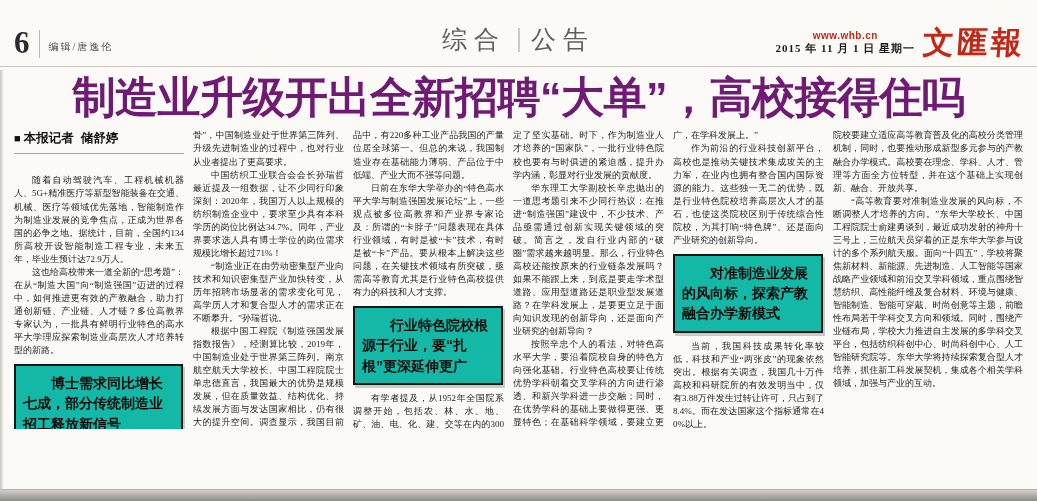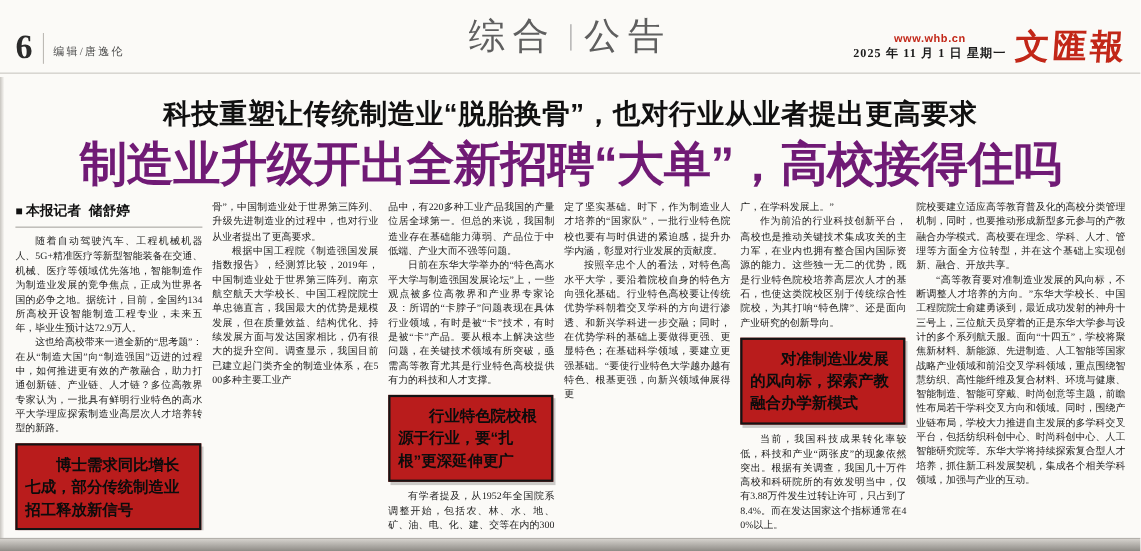--- a/index.html
+++ b/index.html
@@ -10,21 +10,21 @@
   }
   
   .hdr { position:relative; height:52px; padding:10px 16px 0 14px; }
   .hleft { position:absolute; left:14px; bottom:4px; display:flex; align-items:flex-end; gap:9px; }
   .pagenum { font-size:31px; font-weight:bold; line-height:1; color:#2b2b2b; }
   .hvrule { width:1px; height:28px; background:#bdbab5; }
   .editor { font-size:10px; font-weight:normal; color:#4a4a4a; padding-bottom:4px; letter-spacing:2px; }
   .hcenter {
     position:absolute; left:50%; transform:translateX(-50%); bottom:6px;
     display:flex; align-items:center; gap:12px;
-    font-size:33px; color:#5f5f5f; letter-spacing:7px;
+    font-size:25px; color:#5f5f5f; letter-spacing:7px;
     font-family:"Liberation Sans", sans-serif;
   }
   .sec-div { width:1px; height:24px; background:#9a9a9a; }
   .hright { position:absolute; right:12px; bottom:4px; display:flex; align-items:flex-end; gap:8px; }
   .dateblock { text-align:center; padding-bottom:2px; }
   .site { font-size:10px; font-weight:bold; color:#c22718; font-family:"Liberation Sans", sans-serif; letter-spacing:0.5px; }
   .date { font-size:11px; font-weight:bold; color:#1a1a1a; letter-spacing:1px; }
   .logo {
     font-size:31px; line-height:1; font-weight:900; color:#c22718;
     letter-spacing:3px; transform:skewX(-4deg); font-family:"Liberation Serif", serif;
@@ -46,27 +46,27 @@
   .col { flex:1 1 0; min-width:0; }
   .col-1 { flex:0 0 170px; }
   .col-6 { flex:0 0 190px; }
   .col p {
     margin:0; font-size:9px; line-height:1.45; color:#232323;
     text-align:justify; word-break:break-all;
   }
   p.indent { text-indent:2em; }
   .byline {
     font-size:12.5px; font-weight:bold; color:#111;
-    padding:1px 0 6px 0; margin-bottom:6px;
+    padding:1px 0 6px 0; margin-bottom:20px;
     border-bottom:1px solid #a9a6a1;
   }
   .byline .bullet { font-size:11px; margin-right:3px; }
   .byline .name { margin-left:7px; }
   .subhead-box {
-    border:2px solid #141414; background:#b91c1c;
+    border:2px solid #141414; background:#14b8a6;
     margin:7px 1px 7px 0; padding:7px 7px;
     font-family:"Liberation Sans", sans-serif; font-weight:900;
     font-size:14px; line-height:1.45; color:#0c0c0c;
     text-indent:2em; box-shadow:2px 3px 0 rgba(60,58,55,0.25);
   }
   
   .bottom-band {
     position:absolute; left:0; right:0; bottom:0; height:11px;
     border-top:1px solid #b3b0ab;
     background:linear-gradient(#d4d1cc, #8e8b86);
@@ -88,56 +88,58 @@
       <span class="editor">编辑/唐逸伦</span>
     </div>
     <div class="hcenter">
       <span>综合</span>
       <span class="sec-div"></span>
       <span>公告</span>
     </div>
     <div class="hright">
       <div class="dateblock">
         <div class="site">www.whb.cn</div>
-        <div class="date">2025 年 11 月 1 日 星期一</div>
+        <div class="date">2015 年 11 月 1 日 星期一</div>
       </div>
       <div class="logo">文匯報</div>
     </div>
   </header>
   <hr class="hrule">
 
-  <div class="kicker">科技重塑让传统制造业“脱胎换骨”，也对行业从业者提出更高要求</div>
   <h1 class="headline">制造业升级开出全新招聘“大单”，高校接得住吗</h1>
 
   <main class="columns">
 
     <section class="col col-1">
       <div class="byline">
         <span class="bullet">■</span><span>本报记者</span><span class="name">储舒婷</span>
       </div>
       <p class="indent">随着自动驾驶汽车、工程机械机器人、5G+精准医疗等新型智能装备在交通、机械、医疗等领域优先落地，智能制造作为制造业发展的竞争焦点，正成为世界各国的必争之地。据统计，目前，全国约134所高校开设智能制造工程专业，未来五年，毕业生预计达72.9万人。</p>
       <p class="indent">这也给高校带来一道全新的“思考题”：在从“制造大国”向“制造强国”迈进的过程中，如何推进更有效的产教融合，助力打通创新链、产业链、人才链？多位高教界专家认为，一批具有鲜明行业特色的高水平大学理应探索制造业高层次人才培养转型的新路。</p>
       <div class="subhead-box">博士需求同比增长七成，部分传统制造业招工释放新信号</div>
 
     </section>
 
     <section class="col">
       <p>骨”，中国制造业处于世界第三阵列、升级先进制造业的过程中，也对行业从业者提出了更高要求。</p>
+      <p class="indent">中国纺织工业联合会会长孙瑞哲最近提及一组数据，让不少同行印象深刻：2020年，我国万人以上规模的纺织制造企业中，要求至少具有本科学历的岗位比例达34.7%。同年，产业界要求选人具有博士学位的岗位需求规模比增长超过71%！</p>
+      <p class="indent">“制造业正在由劳动密集型产业向技术和知识密集型产业加快转变，从历年招聘市场显著的需求变化可见，高学历人才和复合型人才的需求正在不断攀升。”孙瑞哲说。</p>
       <p class="indent">根据中国工程院《制造强国发展指数报告》，经测算比较，2019年，中国制造业处于世界第三阵列。南京航空航天大学校长、中国工程院院士单忠德直言，我国最大的优势是规模发展，但在质量效益、结构优化、持续发展方面与发达国家相比，仍有很大的提升空间。调查显示，我国目前已建立起门类齐全的制造业体系，在500多种主要工业产</p>
     </section>
 
     <section class="col">
       <p>品中，有220多种工业产品我国的产量位居全球第一。但总的来说，我国制造业存在基础能力薄弱、产品位于中低端、产业大而不强等问题。</p>
       <p class="indent">日前在东华大学举办的“特色高水平大学与制造强国发展论坛”上，一些观点被多位高教界和产业界专家论及：所谓的“卡脖子”问题表现在具体行业领域，有时是被“卡”技术，有时是被“卡”产品。要从根本上解决这些问题，在关键技术领域有所突破，亟需高等教育尤其是行业特色高校提供有力的科技和人才支撑。</p>
       <div class="subhead-box">行业特色院校根源于行业，要“扎根”更深延伸更广</div>
       <p class="indent">有学者提及，从1952年全国院系调整开始，包括农、林、水、地、矿、油、电、化、建、交等在内的300多所行业特色高水平大学就一路顺应行业发展的需求而生，为行业领域的跨越式发展奠</p>
     </section>
 
     <section class="col">
       <p>定了坚实基础。时下，作为制造业人才培养的“国家队”，一批行业特色院校也要有与时俱进的紧迫感，提升办学内涵，彰显对行业发展的贡献度。</p>
+      <p class="indent">华东理工大学副校长辛忠抛出的一道思考题引来不少同行热议：在推进“制造强国”建设中，不少技术、产品亟需通过创新实现关键领域的突破。简言之，发自行业内部的“破圈”需求越来越明显。那么，行业特色高校还能按原来的行业链条发展吗？如果不能跟上来，到底是要走学术型道路、应用型道路还是职业型发展道路？在学科发展上，是要更立足于面向知识发现的创新导向，还是面向产业研究的创新导向？</p>
       <p class="indent">按照辛忠个人的看法，对特色高水平大学，要沿着院校自身的特色方向强化基础。行业特色高校要让传统优势学科朝着交叉学科的方向进行渗透、和新兴学科进一步交融；同时，在优势学科的基础上要做得更强、更显特色；在基础科学领域，要建立更强基础。“要使行业特色大学越办越有特色、根基更强，向新兴领域伸展得更</p>
     </section>
 
     <section class="col">
       <p>广，在学科发展上。”</p>
       <p class="indent">作为前沿的行业科技创新平台，高校也是推动关键技术集成攻关的主力军，在业内也拥有整合国内国际资源的能力。这些独一无二的优势，既是行业特色院校培养高层次人才的基石，也使这类院校区别于传统综合性院校，为其打响“特色牌”、还是面向产业研究的创新导向。</p>
       <div class="subhead-box">对准制造业发展的风向标，探索产教融合办学新模式</div>
       <p class="indent">当前，我国科技成果转化率较低，科技和产业“两张皮”的现象依然突出。根据有关调查，我国几十万件高校和科研院所的有效发明当中，仅有3.88万件发生过转让许可，只占到了8.4%。而在发达国家这个指标通常在40%以上。</p>
 
     </section>

